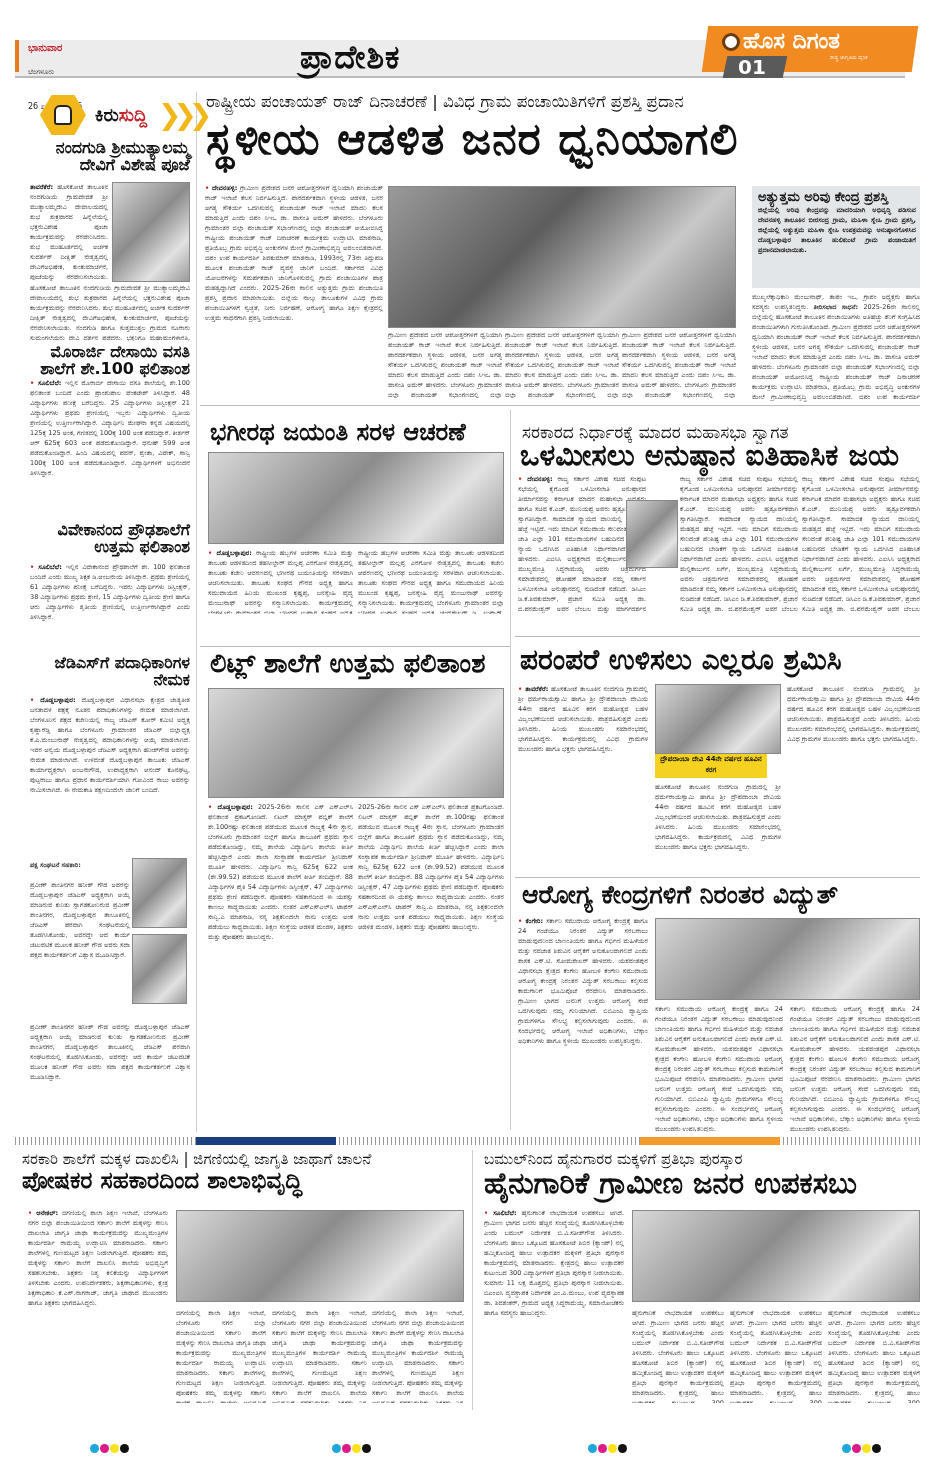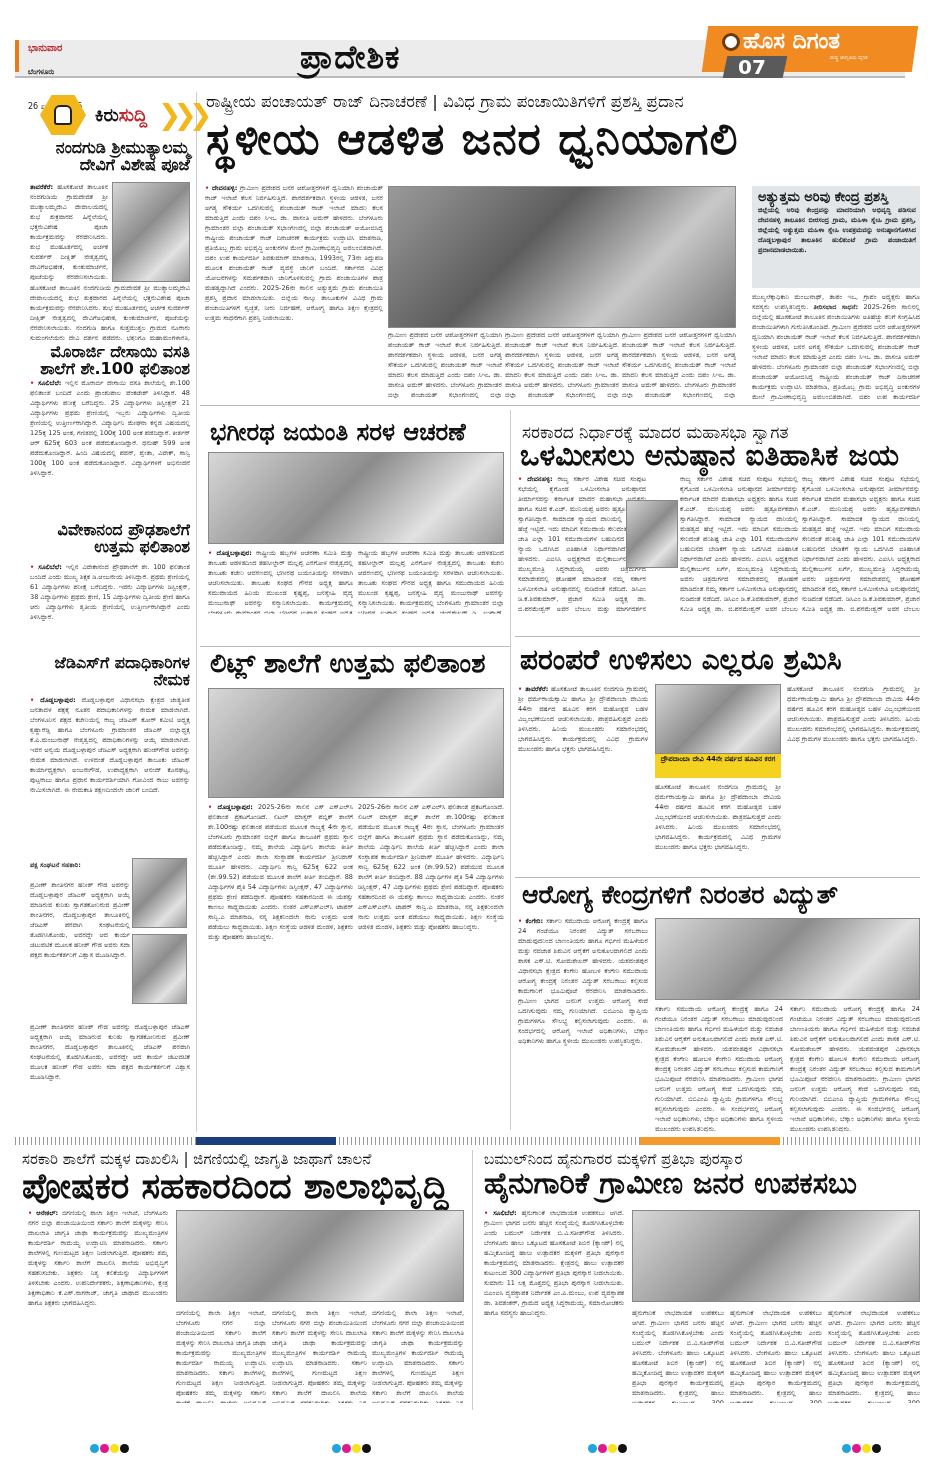--- a/index.html
+++ b/index.html
@@ -2,21 +2,21 @@
 <html><head>
 <meta charset="utf-8">
 <style>
   * { box-sizing: border-box; margin: 0; padding: 0; }
   body { width: 945px; height: 1460px; background: #fff; font-family: "DejaVu Sans", sans-serif; color: #111; position: relative; overflow: hidden; }
   .abs { position: absolute; }
   .hdr-bar { left: 15px; top: 40px; width: 890px; height: 38px; background: #ececec; border-bottom: 2px solid #bbb; }
   .hdr-accent { left: 15px; top: 40px; width: 4px; height: 32px; background: #e87a1a; }
   .day { left: 28px; top: 42px; font-size: 10px; color: #c0262d; font-weight: bold; }
   .date { left: 28px; top: 54px; font-size: 8px; color: #222; margin-top: 48px; }
-  .city { left: 28px; top: 68px; font-size: 7px; color: #222; font-weight: bold; }
+  .city { left: 28px; top: 68px; font-size: 7px; color: #222; }
   .section-title { left: 300px; top: 38px; font-size: 32px; font-weight: bold; letter-spacing: 1px; }
   .logo-box { left: 705px; top: 26px; width: 210px; height: 46px; background: #f18a21; transform: skewX(-8deg); }
   .logo-text { left: 722px; top: 28px; font-size: 22px; font-weight: bold; color: #fff; }
   .logo-tag { left: 830px; top: 54px; font-size: 5px; color: #fff; }
   .page-no-box { left: 725px; top: 56px; width: 60px; height: 22px; background: #5a5a5a; transform: skewX(-12deg); }
   .page-no { left: 738px; top: 55px; font-size: 20px; color: #fff; font-weight: bold; }
   .kiru-badge { left: 40px; top: 95px; width: 46px; height: 40px; background: #f2b71b; clip-path: polygon(25% 0,75% 0,100% 50%,75% 100%,25% 100%,0 50%); }
   .kiru-text { left: 95px; top: 104px; font-size: 18px; font-weight: bold; }
   .kiru-text span.sudhi { color: #c0262d; }
   .chev { left: 158px; top: 98px; font-size: 28px; color: #f2b71b; font-weight: bold; letter-spacing: -8px; }
@@ -42,21 +42,21 @@
 <div class="abs day">ಭಾನುವಾರ</div>
 <div class="abs date">26 ಏಪ್ರಿಲ್ 2026</div>
 <div class="abs city">ಬೆಂಗಳೂರು</div>
 <div class="abs section-title">ಪ್ರಾದೇಶಿಕ</div>
 <div class="abs logo-box" style="background: rgb(241, 138, 33);"></div>
 <div class="abs page-no-box"></div>
 <div class="abs logo-text">
   <span style="display:inline-block;width:18px;height:18px;border-radius:50%;background:#fff;vertical-align:middle;margin-right:3px;border:3px solid #6a3a10;"></span><span>ಹೊಸ ದಿಗಂತ</span>
 </div>
 <div class="abs logo-tag">ರಾಷ್ಟ್ರ ಜಾಗೃತಿಯ ದೈನಿಕ</div>
-<div class="abs page-no">07</div>
+<div class="abs page-no">01</div>
 
 <div class="abs col-div" style="left:196px;top:92px;height:1040px;"></div>
 
 <div class="abs kiru-badge">
   <span style="display:block;margin:10px 0 0 14px;width:18px;height:20px;background:#fff;border:2px solid #222;border-radius:6px 6px 3px 3px;"></span>
 </div>
 <div class="abs kiru-text"><span>ಕಿರು</span><span class="sudhi">ಸುದ್ದಿ</span></div>
 <div class="abs chev">❯❯❯</div>
 
 <div class="abs hd-big" style="left:22px;top:140px;width:168px;font-size:16px;text-align:right;">ನಂದಗುಡಿ ಶ್ರೀಮುತ್ಯಾಲಮ್ಮ ದೇವಿಗೆ ವಿಶೇಷ ಪೂಜೆ</div>
@@ -111,38 +111,38 @@
 <div class="abs hr" style="left:515px;top:636px;width:405px;"></div>
 
 <div class="abs hd-big" style="left:210px;top:650px;width:300px;font-size:26px;">ಲಿಟ್ಲ್ ಶಾಲೆಗೆ ಉತ್ತಮ ಫಲಿತಾಂಶ</div>
 <div class="abs photo light" style="left:208px;top:688px;width:296px;height:110px;"></div>
 <div class="abs body-text" style="left:208px;top:802px;width:145px;height:330px;"><span class="dateline">• </span><span class="dateline" style="color:#111">ದೊಡ್ಡಬಳ್ಳಾಪುರ:</span> <span>2025-26ನೇ ಸಾಲಿನ ಎಸ್ ಎಸ್‌ಎಲ್‌ಸಿ ಫಲಿತಾಂಶ ಪ್ರಕಟಗೊಂಡಿದೆ. ಲಿಟಲ್ ಮಾಸ್ಟರ್ ಪಬ್ಲಿಕ್ ಶಾಲೆಗೆ ಶೇ.100ರಷ್ಟು ಫಲಿತಾಂಶ ಪಡೆಯುವ ಮೂಲಕ ರಾಜ್ಯಕ್ಕೆ 4ನೇ ಸ್ಥಾನ, ಬೆಂಗಳೂರು ಗ್ರಾಮಾಂತರ ಜಿಲ್ಲೆಗೆ ಹಾಗೂ ತಾಲೂಕಿಗೆ ಪ್ರಥಮ ಸ್ಥಾನ ಪಡೆದುಕೊಂಡಿದ್ದು, ನಮ್ಮ ಶಾಲೆಯ ವಿದ್ಯಾರ್ಥಿನಿ ಶಾಲೆಯ ಕೀರ್ತಿ ಹೆಚ್ಚಿಸಿದ್ದಾರೆ ಎಂದು ಶಾಲಾ ಸಂಸ್ಥಾಪಕ ಕಾರ್ಯದರ್ಶಿ ಶ್ರೀನಿವಾಸ್ ಮೂರ್ತಿ ಹೇಳಿದರು. ವಿದ್ಯಾರ್ಥಿನಿ ಸಾನ್ವಿ 625ಕ್ಕೆ 622 ಅಂಕ (ಶೇ.99.52) ಪಡೆಯುವ ಮೂಲಕ ಶಾಲೆಗೆ ಕೀರ್ತಿ ತಂದಿದ್ದಾರೆ. 88 ವಿದ್ಯಾರ್ಥಿಗಳ ಪೈಕಿ 54 ವಿದ್ಯಾರ್ಥಿಗಳು ಡಿಸ್ಟಿಂಕ್ಷನ್, 47 ವಿದ್ಯಾರ್ಥಿಗಳು ಪ್ರಥಮ ಶ್ರೇಣಿ ಪಡೆದಿದ್ದಾರೆ. ಪೋಷಕರು ಸಹಕಾರದಿಂದ ಈ ಯಶಸ್ಸು ಕಾಣಲು ಸಾಧ್ಯವಾಯಿತು ಎಂದರು. ನಂತರ ಎಸ್‌ಎಸ್‌ಎಲ್‌ಸಿ ಟಾಪರ್ ಸಾನ್ವಿ.ಎ ಮಾತನಾಡಿ, ನನ್ನ ಶಿಕ್ಷಕರಿಂದಲೇ ನಾನು ಉತ್ತಮ ಅಂಕ ಪಡೆಯಲು ಸಾಧ್ಯವಾಯಿತು. ಶಿಕ್ಷಣ ಸಂಸ್ಥೆಯ ಆಡಳಿತ ಮಂಡಳಿ, ಶಿಕ್ಷಕರು ಮತ್ತು ಪೋಷಕರು ಹಾಜರಿದ್ದರು.</span></div>
 <div class="abs body-text" style="left:358px;top:802px;width:146px;height:330px;"><span>2025-26ನೇ ಸಾಲಿನ ಎಸ್ ಎಸ್‌ಎಲ್‌ಸಿ ಫಲಿತಾಂಶ ಪ್ರಕಟಗೊಂಡಿದೆ. ಲಿಟಲ್ ಮಾಸ್ಟರ್ ಪಬ್ಲಿಕ್ ಶಾಲೆಗೆ ಶೇ.100ರಷ್ಟು ಫಲಿತಾಂಶ ಪಡೆಯುವ ಮೂಲಕ ರಾಜ್ಯಕ್ಕೆ 4ನೇ ಸ್ಥಾನ, ಬೆಂಗಳೂರು ಗ್ರಾಮಾಂತರ ಜಿಲ್ಲೆಗೆ ಹಾಗೂ ತಾಲೂಕಿಗೆ ಪ್ರಥಮ ಸ್ಥಾನ ಪಡೆದುಕೊಂಡಿದ್ದು, ನಮ್ಮ ಶಾಲೆಯ ವಿದ್ಯಾರ್ಥಿನಿ ಶಾಲೆಯ ಕೀರ್ತಿ ಹೆಚ್ಚಿಸಿದ್ದಾರೆ ಎಂದು ಶಾಲಾ ಸಂಸ್ಥಾಪಕ ಕಾರ್ಯದರ್ಶಿ ಶ್ರೀನಿವಾಸ್ ಮೂರ್ತಿ ಹೇಳಿದರು. ವಿದ್ಯಾರ್ಥಿನಿ ಸಾನ್ವಿ 625ಕ್ಕೆ 622 ಅಂಕ (ಶೇ.99.52) ಪಡೆಯುವ ಮೂಲಕ ಶಾಲೆಗೆ ಕೀರ್ತಿ ತಂದಿದ್ದಾರೆ. 88 ವಿದ್ಯಾರ್ಥಿಗಳ ಪೈಕಿ 54 ವಿದ್ಯಾರ್ಥಿಗಳು ಡಿಸ್ಟಿಂಕ್ಷನ್, 47 ವಿದ್ಯಾರ್ಥಿಗಳು ಪ್ರಥಮ ಶ್ರೇಣಿ ಪಡೆದಿದ್ದಾರೆ. ಪೋಷಕರು ಸಹಕಾರದಿಂದ ಈ ಯಶಸ್ಸು ಕಾಣಲು ಸಾಧ್ಯವಾಯಿತು ಎಂದರು. ನಂತರ ಎಸ್‌ಎಸ್‌ಎಲ್‌ಸಿ ಟಾಪರ್ ಸಾನ್ವಿ.ಎ ಮಾತನಾಡಿ, ನನ್ನ ಶಿಕ್ಷಕರಿಂದಲೇ ನಾನು ಉತ್ತಮ ಅಂಕ ಪಡೆಯಲು ಸಾಧ್ಯವಾಯಿತು. ಶಿಕ್ಷಣ ಸಂಸ್ಥೆಯ ಆಡಳಿತ ಮಂಡಳಿ, ಶಿಕ್ಷಕರು ಮತ್ತು ಪೋಷಕರು ಹಾಜರಿದ್ದರು.</span></div>
 
 <div class="abs hd-big" style="left:520px;top:645px;width:400px;font-size:28px;">ಪರಂಪರೆ ಉಳಿಸಲು ಎಲ್ಲರೂ ಶ್ರಮಿಸಿ</div>
 <div class="abs body-text" style="left:518px;top:684px;width:130px;height:180px;"><span class="dateline">• </span><span class="dateline" style="color:#111">ತಾವರೆಕೆರೆ:</span> <span>ಹೊಸಕೋಟೆ ತಾಲೂಕಿನ ನಂದಗುಡಿ ಗ್ರಾಮದಲ್ಲಿ ಶ್ರೀ ಧರ್ಮರಾಯಸ್ವಾಮಿ ಹಾಗೂ ಶ್ರೀ ದ್ರೌಪದಾಂಬಾ ದೇವಿಯ 44ನೇ ವರ್ಷದ ಹೂವಿನ ಕರಗ ಮಹೋತ್ಸವ ಬಹಳ ವಿಜೃಂಭಣೆಯಿಂದ ಆಚರಿಸಲಾಯಿತು. ಪಾತ್ರವಹಿಸುತ್ತವೆ ಎಂದು ತಿಳಿಸಿದರು. ಹಿರಿಯ ಮುಖಂಡರು ಸಮಾರಂಭದಲ್ಲಿ ಭಾಗವಹಿಸಿದ್ದರು. ಕಾರ್ಯಕ್ರಮದಲ್ಲಿ ವಿವಿಧ ಗ್ರಾಮಗಳ ಮುಖಂಡರು ಹಾಗೂ ಭಕ್ತರು ಭಾಗವಹಿಸಿದ್ದರು.</span></div>
 <div class="abs photo light" style="left:655px;top:684px;width:126px;height:70px;"></div>
-<div class="abs caption-box" style="left:655px;top:754px;width:126px;height:24px;">ದ್ರೌಪದಾಂಬಾ ದೇವಿ 44ನೇ ವರ್ಷದ ಹೂವಿನ ಕರಗ</div>
+<div class="abs caption-box" style="left:655px;top:754px;width:112px;height:24px;">ದ್ರೌಪದಾಂಬಾ ದೇವಿ 44ನೇ ವರ್ಷದ ಹೂವಿನ ಕರಗ</div>
 <div class="abs body-text" style="left:655px;top:782px;width:126px;height:82px;"><span>ಹೊಸಕೋಟೆ ತಾಲೂಕಿನ ನಂದಗುಡಿ ಗ್ರಾಮದಲ್ಲಿ ಶ್ರೀ ಧರ್ಮರಾಯಸ್ವಾಮಿ ಹಾಗೂ ಶ್ರೀ ದ್ರೌಪದಾಂಬಾ ದೇವಿಯ 44ನೇ ವರ್ಷದ ಹೂವಿನ ಕರಗ ಮಹೋತ್ಸವ ಬಹಳ ವಿಜೃಂಭಣೆಯಿಂದ ಆಚರಿಸಲಾಯಿತು. ಪಾತ್ರವಹಿಸುತ್ತವೆ ಎಂದು ತಿಳಿಸಿದರು. ಹಿರಿಯ ಮುಖಂಡರು ಸಮಾರಂಭದಲ್ಲಿ ಭಾಗವಹಿಸಿದ್ದರು. ಕಾರ್ಯಕ್ರಮದಲ್ಲಿ ವಿವಿಧ ಗ್ರಾಮಗಳ ಮುಖಂಡರು ಹಾಗೂ ಭಕ್ತರು ಭಾಗವಹಿಸಿದ್ದರು.</span></div>
 <div class="abs body-text" style="left:787px;top:684px;width:133px;height:180px;"><span>ಹೊಸಕೋಟೆ ತಾಲೂಕಿನ ನಂದಗುಡಿ ಗ್ರಾಮದಲ್ಲಿ ಶ್ರೀ ಧರ್ಮರಾಯಸ್ವಾಮಿ ಹಾಗೂ ಶ್ರೀ ದ್ರೌಪದಾಂಬಾ ದೇವಿಯ 44ನೇ ವರ್ಷದ ಹೂವಿನ ಕರಗ ಮಹೋತ್ಸವ ಬಹಳ ವಿಜೃಂಭಣೆಯಿಂದ ಆಚರಿಸಲಾಯಿತು. ಪಾತ್ರವಹಿಸುತ್ತವೆ ಎಂದು ತಿಳಿಸಿದರು. ಹಿರಿಯ ಮುಖಂಡರು ಸಮಾರಂಭದಲ್ಲಿ ಭಾಗವಹಿಸಿದ್ದರು. ಕಾರ್ಯಕ್ರಮದಲ್ಲಿ ವಿವಿಧ ಗ್ರಾಮಗಳ ಮುಖಂಡರು ಹಾಗೂ ಭಕ್ತರು ಭಾಗವಹಿಸಿದ್ದರು.</span></div>
 
 <div class="abs hr" style="left:515px;top:877px;width:405px;"></div>
 
 <div class="abs hd-big" style="left:522px;top:882px;width:400px;font-size:25px;">ಆರೋಗ್ಯ ಕೇಂದ್ರಗಳಿಗೆ ನಿರಂತರ ವಿದ್ಯುತ್</div>
 <div class="abs body-text" style="left:518px;top:916px;width:130px;height:216px;"><span class="dateline">• </span><span class="dateline" style="color:#111">ಕೆಂಗೇರಿ:</span> <span>ಸರ್ಕಾರಿ ಸಮುದಾಯ ಆರೋಗ್ಯ ಕೇಂದ್ರಕ್ಕೆ ಹಾಗೂ 24 ಗಂಟೆಯೂ ನಿರಂತರ ವಿದ್ಯುತ್ ಸರಬರಾಜು ಮಾಡುವುದರಿಂದ ಬಾಣಂತಿಯರು ಹಾಗೂ ಗರ್ಭಿಣಿ ಮಹಿಳೆಯರ ಮತ್ತು ನವಜಾತ ಶಿಶುವಿನ ಆರೈಕೆಗೆ ಅನುಕೂಲವಾಗಲಿದೆ ಎಂದು ಶಾಸಕ ಎಸ್.ಟಿ. ಸೋಮಶೇಖರ್ ಹೇಳಿದರು. ಯಶವಂತಪುರ ವಿಧಾನಸಭಾ ಕ್ಷೇತ್ರದ ಕೆಂಗೇರಿ ಹೋಬಳಿ ಕೆಂಗೇರಿ ಸಮುದಾಯ ಆರೋಗ್ಯ ಕೇಂದ್ರಕ್ಕೆ ನಿರಂತರ ವಿದ್ಯುತ್ ಸರಬರಾಜು ಕಲ್ಪಿಸುವ ಕಾಮಗಾರಿಗೆ ಭೂಮಿಪೂಜೆ ನೆರವೇರಿಸಿ ಮಾತನಾಡಿದರು. ಗ್ರಾಮೀಣ ಭಾಗದ ಜನರಿಗೆ ಉತ್ತಮ ಆರೋಗ್ಯ ಸೇವೆ ಒದಗಿಸುವುದು ನಮ್ಮ ಗುರಿಯಾಗಿದೆ. ಬಿಬಿಎಂಪಿ ವ್ಯಾಪ್ತಿಯ ಗ್ರಾಮಗಳಿಗೂ ಸೌಲಭ್ಯ ಕಲ್ಪಿಸಲಾಗುವುದು ಎಂದರು. ಈ ಸಂದರ್ಭದಲ್ಲಿ ಆರೋಗ್ಯ ಇಲಾಖೆ ಅಧಿಕಾರಿಗಳು, ಬೆಸ್ಕಾಂ ಅಧಿಕಾರಿಗಳು ಹಾಗೂ ಸ್ಥಳೀಯ ಮುಖಂಡರು ಉಪಸ್ಥಿತರಿದ್ದರು.</span></div>
 <div class="abs photo light" style="left:655px;top:918px;width:265px;height:82px;"></div>
 <div class="abs body-text" style="left:655px;top:1004px;width:128px;height:128px;"><span>ಸರ್ಕಾರಿ ಸಮುದಾಯ ಆರೋಗ್ಯ ಕೇಂದ್ರಕ್ಕೆ ಹಾಗೂ 24 ಗಂಟೆಯೂ ನಿರಂತರ ವಿದ್ಯುತ್ ಸರಬರಾಜು ಮಾಡುವುದರಿಂದ ಬಾಣಂತಿಯರು ಹಾಗೂ ಗರ್ಭಿಣಿ ಮಹಿಳೆಯರ ಮತ್ತು ನವಜಾತ ಶಿಶುವಿನ ಆರೈಕೆಗೆ ಅನುಕೂಲವಾಗಲಿದೆ ಎಂದು ಶಾಸಕ ಎಸ್.ಟಿ. ಸೋಮಶೇಖರ್ ಹೇಳಿದರು. ಯಶವಂತಪುರ ವಿಧಾನಸಭಾ ಕ್ಷೇತ್ರದ ಕೆಂಗೇರಿ ಹೋಬಳಿ ಕೆಂಗೇರಿ ಸಮುದಾಯ ಆರೋಗ್ಯ ಕೇಂದ್ರಕ್ಕೆ ನಿರಂತರ ವಿದ್ಯುತ್ ಸರಬರಾಜು ಕಲ್ಪಿಸುವ ಕಾಮಗಾರಿಗೆ ಭೂಮಿಪೂಜೆ ನೆರವೇರಿಸಿ ಮಾತನಾಡಿದರು. ಗ್ರಾಮೀಣ ಭಾಗದ ಜನರಿಗೆ ಉತ್ತಮ ಆರೋಗ್ಯ ಸೇವೆ ಒದಗಿಸುವುದು ನಮ್ಮ ಗುರಿಯಾಗಿದೆ. ಬಿಬಿಎಂಪಿ ವ್ಯಾಪ್ತಿಯ ಗ್ರಾಮಗಳಿಗೂ ಸೌಲಭ್ಯ ಕಲ್ಪಿಸಲಾಗುವುದು ಎಂದರು. ಈ ಸಂದರ್ಭದಲ್ಲಿ ಆರೋಗ್ಯ ಇಲಾಖೆ ಅಧಿಕಾರಿಗಳು, ಬೆಸ್ಕಾಂ ಅಧಿಕಾರಿಗಳು ಹಾಗೂ ಸ್ಥಳೀಯ ಮುಖಂಡರು ಉಪಸ್ಥಿತರಿದ್ದರು.</span></div>
 <div class="abs body-text" style="left:790px;top:1004px;width:130px;height:128px;"><span>ಸರ್ಕಾರಿ ಸಮುದಾಯ ಆರೋಗ್ಯ ಕೇಂದ್ರಕ್ಕೆ ಹಾಗೂ 24 ಗಂಟೆಯೂ ನಿರಂತರ ವಿದ್ಯುತ್ ಸರಬರಾಜು ಮಾಡುವುದರಿಂದ ಬಾಣಂತಿಯರು ಹಾಗೂ ಗರ್ಭಿಣಿ ಮಹಿಳೆಯರ ಮತ್ತು ನವಜಾತ ಶಿಶುವಿನ ಆರೈಕೆಗೆ ಅನುಕೂಲವಾಗಲಿದೆ ಎಂದು ಶಾಸಕ ಎಸ್.ಟಿ. ಸೋಮಶೇಖರ್ ಹೇಳಿದರು. ಯಶವಂತಪುರ ವಿಧಾನಸಭಾ ಕ್ಷೇತ್ರದ ಕೆಂಗೇರಿ ಹೋಬಳಿ ಕೆಂಗೇರಿ ಸಮುದಾಯ ಆರೋಗ್ಯ ಕೇಂದ್ರಕ್ಕೆ ನಿರಂತರ ವಿದ್ಯುತ್ ಸರಬರಾಜು ಕಲ್ಪಿಸುವ ಕಾಮಗಾರಿಗೆ ಭೂಮಿಪೂಜೆ ನೆರವೇರಿಸಿ ಮಾತನಾಡಿದರು. ಗ್ರಾಮೀಣ ಭಾಗದ ಜನರಿಗೆ ಉತ್ತಮ ಆರೋಗ್ಯ ಸೇವೆ ಒದಗಿಸುವುದು ನಮ್ಮ ಗುರಿಯಾಗಿದೆ. ಬಿಬಿಎಂಪಿ ವ್ಯಾಪ್ತಿಯ ಗ್ರಾಮಗಳಿಗೂ ಸೌಲಭ್ಯ ಕಲ್ಪಿಸಲಾಗುವುದು ಎಂದರು. ಈ ಸಂದರ್ಭದಲ್ಲಿ ಆರೋಗ್ಯ ಇಲಾಖೆ ಅಧಿಕಾರಿಗಳು, ಬೆಸ್ಕಾಂ ಅಧಿಕಾರಿಗಳು ಹಾಗೂ ಸ್ಥಳೀಯ ಮುಖಂಡರು ಉಪಸ್ಥಿತರಿದ್ದರು.</span></div>
 
 <div class="abs rule-dots" style="left:15px;top:1137px;width:905px;"></div>
 <div class="abs blue-strip" style="left: 196px; top: 1137px; width: 140px; height: 8px; background: rgb(26, 63, 124);"></div>
 <div class="abs orange-strip" style="left: 640px; top: 1137px; width: 140px; height: 8px; background: rgb(243, 154, 44);"></div>
 
 <div class="abs" style="left:22px;top:1150px;width:450px;font-size:15px;">ಸರಕಾರಿ ಶಾಲೆಗೆ ಮಕ್ಕಳ ದಾಖಲಿಸಿ | ಜಿಗಣಿಯಲ್ಲಿ ಜಾಗೃತಿ ಜಾಥಾಗೆ ಚಾಲನೆ</div>
-<div class="abs hd-big" style="left:22px;top:1168px;width:450px;font-size:35px;">ಪೋಷಕರ ಸಹಕಾರದಿಂದ ಶಾಲಾಭಿವೃದ್ಧಿ</div>
+<div class="abs hd-big" style="left:22px;top:1168px;width:450px;font-size:23px;">ಪೋಷಕರ ಸಹಕಾರದಿಂದ ಶಾಲಾಭಿವೃದ್ಧಿ</div>
 <div class="abs body-text" style="left:28px;top:1208px;width:140px;height:195px;"><span class="dateline">• </span><span class="dateline" style="color:#111">ಆನೇಕಲ್:</span> <span>ಜಿಗಣಿಯಲ್ಲಿ ಶಾಲಾ ಶಿಕ್ಷಣ ಇಲಾಖೆ, ಬೆಂಗಳೂರು ನಗರ ಜಿಲ್ಲಾ ಪಂಚಾಯಿತಿಯಿಂದ ಸರ್ಕಾರಿ ಶಾಲೆಗೆ ಮಕ್ಕಳನ್ನು ಸೇರಿಸಿ ದಾಖಲಾತಿ ಜಾಗೃತಿ ಜಾಥಾ ಕಾರ್ಯಕ್ರಮವನ್ನು ಮುಖ್ಯಮಂತ್ರಿಗಳ ಕಾರ್ಯದರ್ಶಿ ರಾಮಯ್ಯ ಉದ್ಘಾಟಿಸಿ ಮಾತನಾಡಿದರು. ಸರ್ಕಾರಿ ಶಾಲೆಗಳಲ್ಲಿ ಗುಣಮಟ್ಟದ ಶಿಕ್ಷಣ ನೀಡಲಾಗುತ್ತಿದೆ. ಪೋಷಕರು ತಮ್ಮ ಮಕ್ಕಳನ್ನು ಸರ್ಕಾರಿ ಶಾಲೆಗೆ ದಾಖಲಿಸಿ ಶಾಲೆಯ ಅಭಿವೃದ್ಧಿಗೆ ಸಹಕರಿಸಬೇಕು. ಶಿಕ್ಷಕರು ನಿತ್ಯ ಕಲಿಕೆಯನ್ನು ವಿದ್ಯಾರ್ಥಿಗಳಿಗೆ ತಿಳಿಸಬೇಕು ಎಂದರು. ಉಪನಿರ್ದೇಶಕರು, ಶಿಕ್ಷಣಾಧಿಕಾರಿಗಳು, ಕ್ಷೇತ್ರ ಶಿಕ್ಷಣಾಧಿಕಾರಿ ಕೆ.ಎಸ್.ನಾಗರಾಜ್, ಜಾಗೃತಿ ಜಾಥಾದ ಮುಖಂಡರು ಹಾಗೂ ಶಿಕ್ಷಕರು ಭಾಗವಹಿಸಿದ್ದರು.</span></div>
 <div class="abs photo light" style="left:176px;top:1210px;width:288px;height:92px;"></div>
 <div class="abs body-text" style="left:176px;top:1308px;width:90px;height:95px;"><span>ಜಿಗಣಿಯಲ್ಲಿ ಶಾಲಾ ಶಿಕ್ಷಣ ಇಲಾಖೆ, ಬೆಂಗಳೂರು ನಗರ ಜಿಲ್ಲಾ ಪಂಚಾಯಿತಿಯಿಂದ ಸರ್ಕಾರಿ ಶಾಲೆಗೆ ಮಕ್ಕಳನ್ನು ಸೇರಿಸಿ ದಾಖಲಾತಿ ಜಾಗೃತಿ ಜಾಥಾ ಕಾರ್ಯಕ್ರಮವನ್ನು ಮುಖ್ಯಮಂತ್ರಿಗಳ ಕಾರ್ಯದರ್ಶಿ ರಾಮಯ್ಯ ಉದ್ಘಾಟಿಸಿ ಮಾತನಾಡಿದರು. ಸರ್ಕಾರಿ ಶಾಲೆಗಳಲ್ಲಿ ಗುಣಮಟ್ಟದ ಶಿಕ್ಷಣ ನೀಡಲಾಗುತ್ತಿದೆ. ಪೋಷಕರು ತಮ್ಮ ಮಕ್ಕಳನ್ನು ಸರ್ಕಾರಿ ಶಾಲೆಗೆ ದಾಖಲಿಸಿ ಶಾಲೆಯ ಅಭಿವೃದ್ಧಿಗೆ ಸಹಕರಿಸಬೇಕು. ಶಿಕ್ಷಕರು ನಿತ್ಯ ಕಲಿಕೆಯನ್ನು ವಿದ್ಯಾರ್ಥಿಗಳಿಗೆ ತಿಳಿಸಬೇಕು ಎಂದರು. ಉಪನಿರ್ದೇಶಕರು, ಶಿಕ್ಷಣಾಧಿಕಾರಿಗಳು, ಕ್ಷೇತ್ರ ಶಿಕ್ಷಣಾಧಿಕಾರಿ ಕೆ.ಎಸ್.ನಾಗರಾಜ್, ಜಾಗೃತಿ ಜಾಥಾದ ಮುಖಂಡರು ಹಾಗೂ ಶಿಕ್ಷಕರು ಭಾಗವಹಿಸಿದ್ದರು.</span></div>
 <div class="abs body-text" style="left:272px;top:1308px;width:95px;height:95px;"><span>ಜಿಗಣಿಯಲ್ಲಿ ಶಾಲಾ ಶಿಕ್ಷಣ ಇಲಾಖೆ, ಬೆಂಗಳೂರು ನಗರ ಜಿಲ್ಲಾ ಪಂಚಾಯಿತಿಯಿಂದ ಸರ್ಕಾರಿ ಶಾಲೆಗೆ ಮಕ್ಕಳನ್ನು ಸೇರಿಸಿ ದಾಖಲಾತಿ ಜಾಗೃತಿ ಜಾಥಾ ಕಾರ್ಯಕ್ರಮವನ್ನು ಮುಖ್ಯಮಂತ್ರಿಗಳ ಕಾರ್ಯದರ್ಶಿ ರಾಮಯ್ಯ ಉದ್ಘಾಟಿಸಿ ಮಾತನಾಡಿದರು. ಸರ್ಕಾರಿ ಶಾಲೆಗಳಲ್ಲಿ ಗುಣಮಟ್ಟದ ಶಿಕ್ಷಣ ನೀಡಲಾಗುತ್ತಿದೆ. ಪೋಷಕರು ತಮ್ಮ ಮಕ್ಕಳನ್ನು ಸರ್ಕಾರಿ ಶಾಲೆಗೆ ದಾಖಲಿಸಿ ಶಾಲೆಯ ಅಭಿವೃದ್ಧಿಗೆ ಸಹಕರಿಸಬೇಕು. ಶಿಕ್ಷಕರು ನಿತ್ಯ ಕಲಿಕೆಯನ್ನು ವಿದ್ಯಾರ್ಥಿಗಳಿಗೆ ತಿಳಿಸಬೇಕು ಎಂದರು. ಉಪನಿರ್ದೇಶಕರು, ಶಿಕ್ಷಣಾಧಿಕಾರಿಗಳು, ಕ್ಷೇತ್ರ ಶಿಕ್ಷಣಾಧಿಕಾರಿ ಕೆ.ಎಸ್.ನಾಗರಾಜ್, ಜಾಗೃತಿ ಜಾಥಾದ ಮುಖಂಡರು ಹಾಗೂ ಶಿಕ್ಷಕರು ಭಾಗವಹಿಸಿದ್ದರು.</span></div>
 <div class="abs body-text" style="left:372px;top:1308px;width:92px;height:95px;"><span>ಜಿಗಣಿಯಲ್ಲಿ ಶಾಲಾ ಶಿಕ್ಷಣ ಇಲಾಖೆ, ಬೆಂಗಳೂರು ನಗರ ಜಿಲ್ಲಾ ಪಂಚಾಯಿತಿಯಿಂದ ಸರ್ಕಾರಿ ಶಾಲೆಗೆ ಮಕ್ಕಳನ್ನು ಸೇರಿಸಿ ದಾಖಲಾತಿ ಜಾಗೃತಿ ಜಾಥಾ ಕಾರ್ಯಕ್ರಮವನ್ನು ಮುಖ್ಯಮಂತ್ರಿಗಳ ಕಾರ್ಯದರ್ಶಿ ರಾಮಯ್ಯ ಉದ್ಘಾಟಿಸಿ ಮಾತನಾಡಿದರು. ಸರ್ಕಾರಿ ಶಾಲೆಗಳಲ್ಲಿ ಗುಣಮಟ್ಟದ ಶಿಕ್ಷಣ ನೀಡಲಾಗುತ್ತಿದೆ. ಪೋಷಕರು ತಮ್ಮ ಮಕ್ಕಳನ್ನು ಸರ್ಕಾರಿ ಶಾಲೆಗೆ ದಾಖಲಿಸಿ ಶಾಲೆಯ ಅಭಿವೃದ್ಧಿಗೆ ಸಹಕರಿಸಬೇಕು. ಶಿಕ್ಷಕರು ನಿತ್ಯ ಕಲಿಕೆಯನ್ನು ವಿದ್ಯಾರ್ಥಿಗಳಿಗೆ ತಿಳಿಸಬೇಕು ಎಂದರು. ಉಪನಿರ್ದೇಶಕರು, ಶಿಕ್ಷಣಾಧಿಕಾರಿಗಳು, ಕ್ಷೇತ್ರ ಶಿಕ್ಷಣಾಧಿಕಾರಿ ಕೆ.ಎಸ್.ನಾಗರಾಜ್, ಜಾಗೃತಿ ಜಾಥಾದ ಮುಖಂಡರು ಹಾಗೂ ಶಿಕ್ಷಕರು ಭಾಗವಹಿಸಿದ್ದರು.</span></div>
 
 <div class="abs col-div" style="left:472px;top:1150px;height:260px;"></div>
 
 <div class="abs" style="left:484px;top:1150px;width:440px;font-size:15px;">ಬಮುಲ್‌ನಿಂದ ಹೈನುಗಾರರ ಮಕ್ಕಳಿಗೆ ಪ್ರತಿಭಾ ಪುರಸ್ಕಾರ</div>
 <div class="abs hd-big" style="left:484px;top:1168px;width:440px;font-size:29px;">ಹೈನುಗಾರಿಕೆ ಗ್ರಾಮೀಣ ಜನರ ಉಪಕಸಬು</div>

